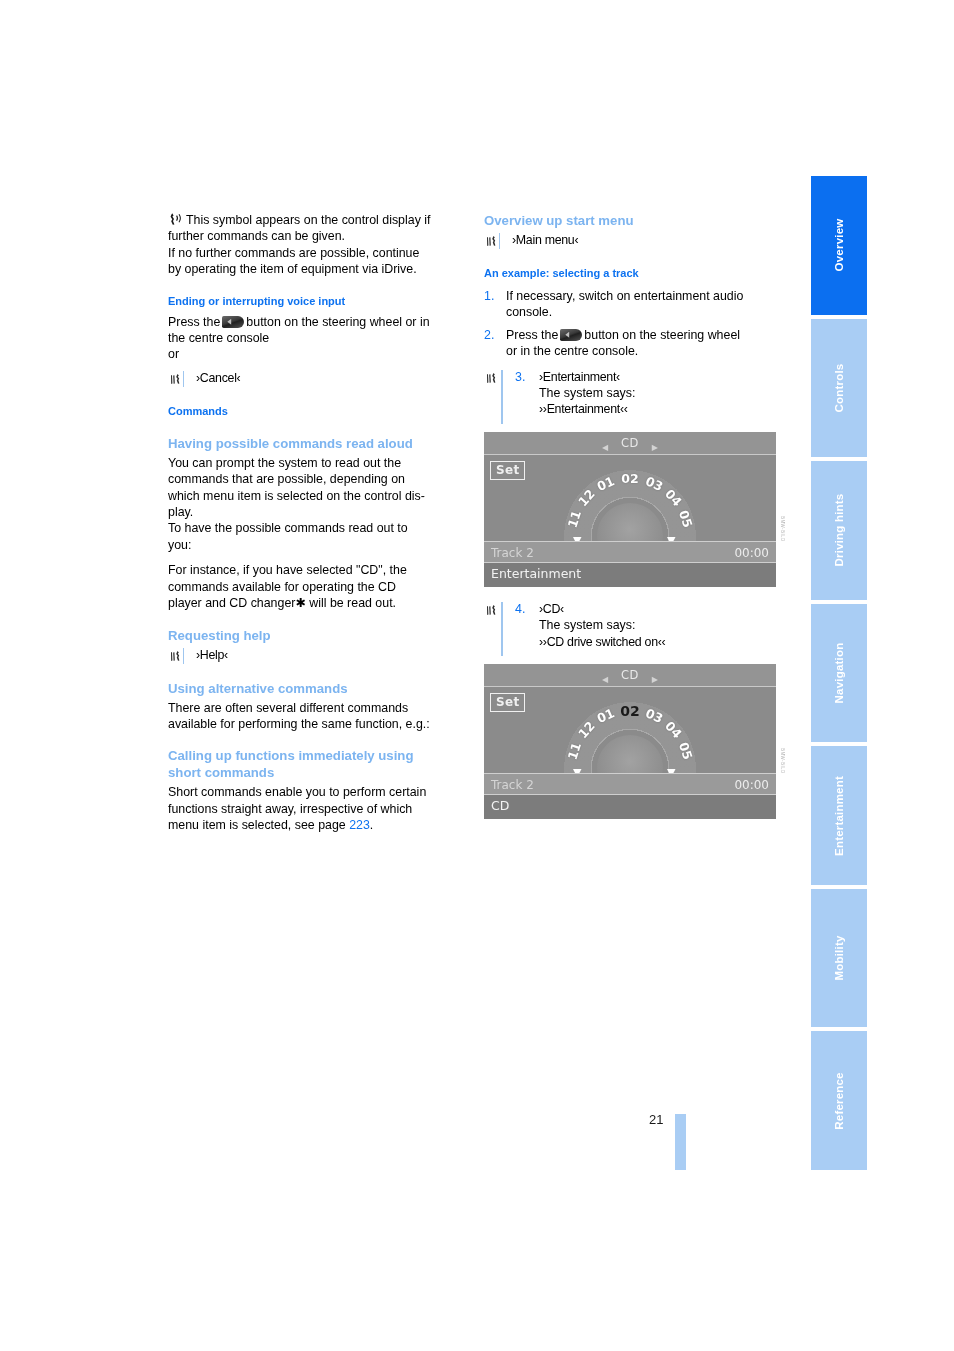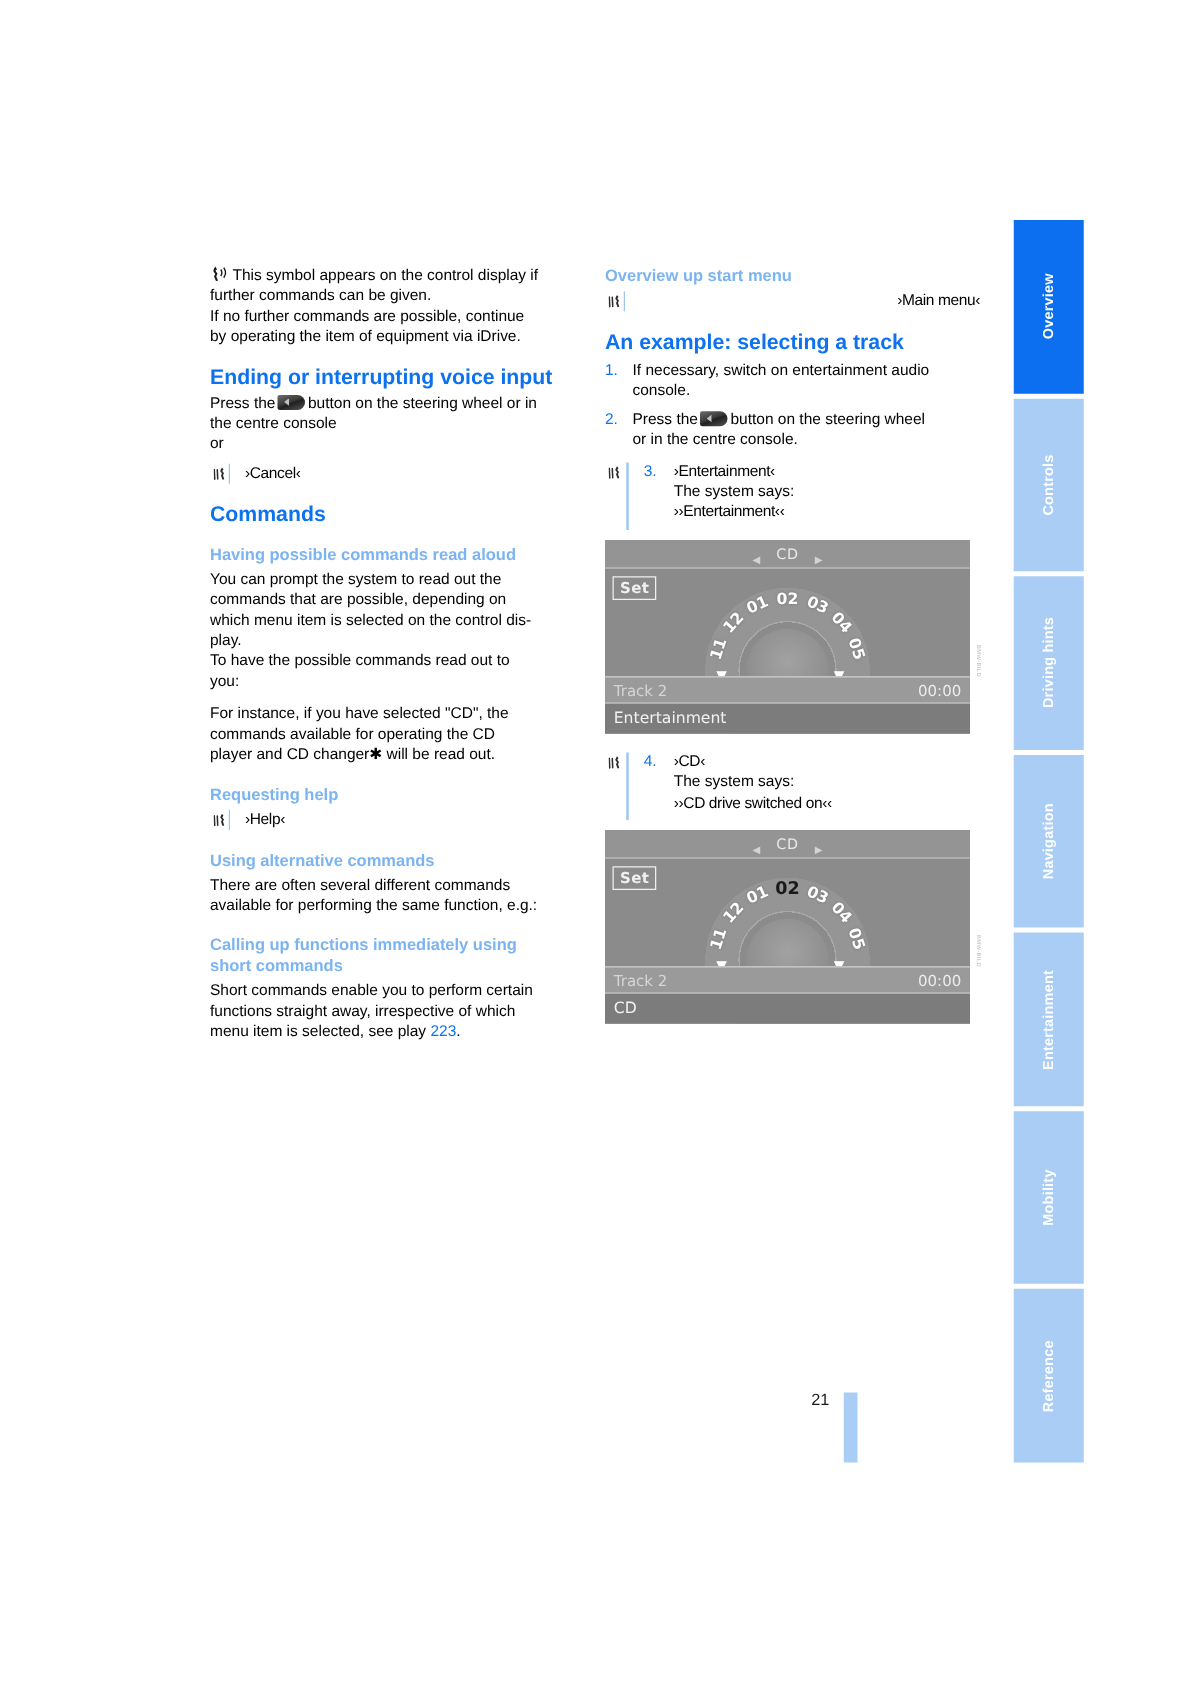--- a/index.html
+++ b/index.html
@@ -58,21 +58,21 @@
     font-size: 12.4px;
     line-height: 16.4px;
     color: #000;
   }
   .col-left  { left: 168px; }
   .col-right { left: 484px; width: 300px; }
 
   p { margin: 0; }
 
   h2.head-main {
-    font-size: 17px;
+    font-size: 11px;
     font-weight: bold;
     color: #0d72f0;
     margin: 15px 0 4px 0;
     line-height: 17px;
   }
   h3.head-sub {
     font-size: 13.2px;
     font-weight: bold;
     color: #7cb4f0;
     margin: 15px 0 3px 0;
@@ -456,31 +456,31 @@
 
 
     <h3 class="head-sub">
       <span>Calling up functions immediately using</span><br>
       <span>short commands</span>
     </h3>
 
     <p class="para">
       <span>Short commands enable you to perform certain</span><br>
       <span>functions straight away, irrespective of which</span><br>
-      <span>menu item is selected, see play</span>
+      <span>menu item is selected, see page</span>
       <span class="page-ref">223</span><span>.</span>
     </p>
 
   </div>
 
   <div class="col col-right">
 
     <h3 class="head-sub" style="margin-top:0;">Overview up start menu</h3>
 
-    <div class="vc-line" style="margin-top:3px;justify-content:space-between;">
+    <div class="vc-line" style="margin-top:3px;">
       <span class="vc-icon">
         <span class="badge"></span>
         <svg width="15" height="15" viewBox="0 0 15 15">
           <path d="M2.0 3.4 L3.0 3.0 L3.4 11.6 L2.2 12.0 Z" fill="#2b2b2b"></path>
           <path d="M4.2 3.6 L5.4 3.2 L5.8 11.4 L4.6 11.8 Z" fill="#2b2b2b"></path>
           <path d="M8.6 2.0 L9.8 3.6 L8.8 4.8 L10.2 6.6 L9.4 8.2 L10.4 11.4 L9.0 11.8 L7.8 8.4 L8.6 6.8 L7.2 5.0 L7.8 3.4 Z" fill="#2b2b2b"></path>
         </svg>
       </span>
       <span class="vc-text q">›Main menu‹</span>
     </div>

